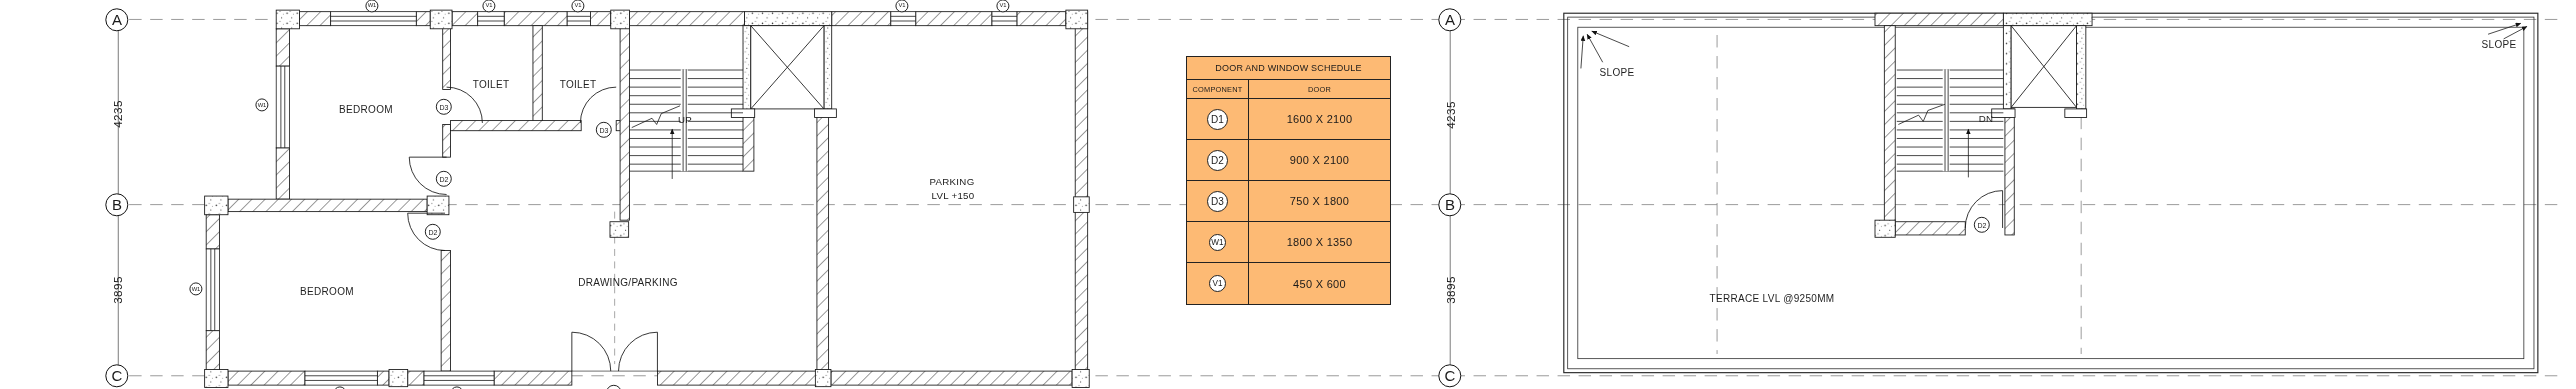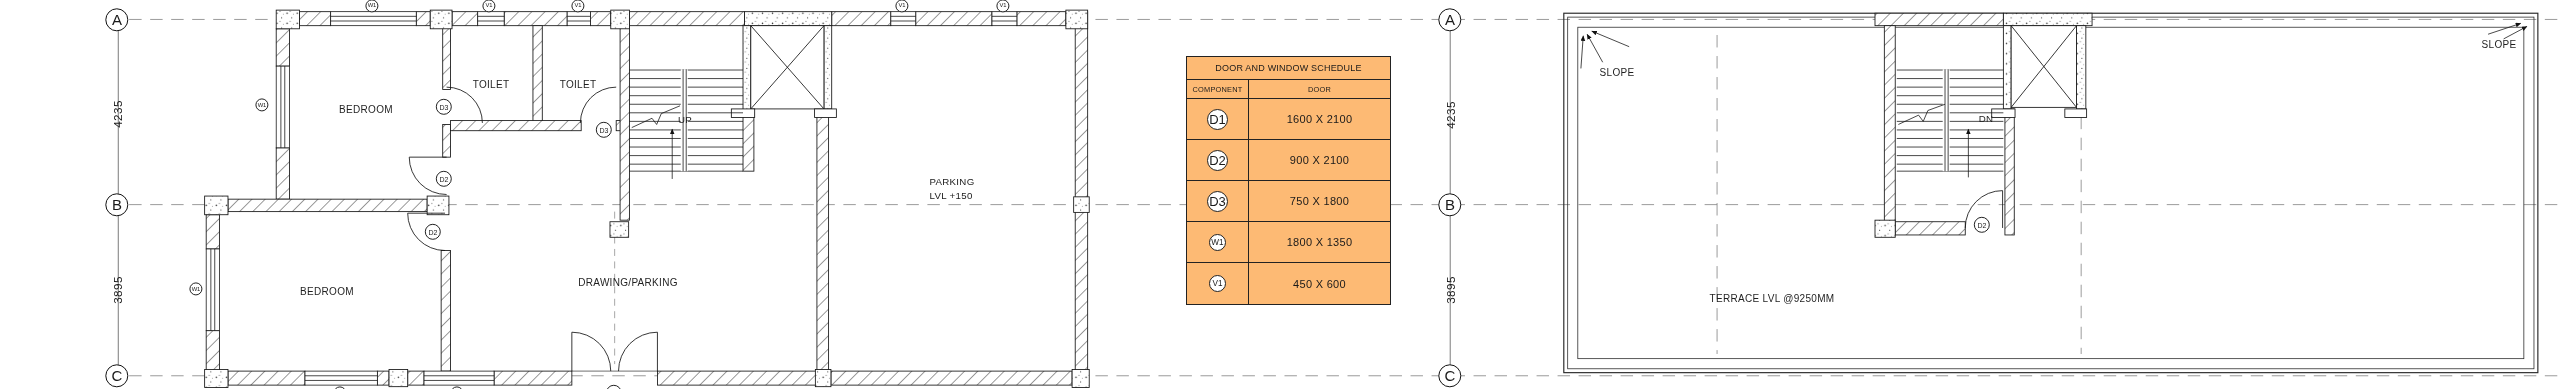--- a/index.html
+++ b/index.html
@@ -3,21 +3,21 @@
 <meta charset="utf-8">
 <style>
   *{box-sizing:border-box}
   html,body{margin:0;padding:0;background:#fff}
   #canvas{position:relative;width:2576px;height:389px;background:#fff;overflow:hidden;
           font-family:"Liberation Sans",sans-serif;color:#1a1a1a}
   #linework{position:absolute;left:0;top:0;z-index:1}
   .lbl{position:absolute;transform:translate(-50%,-50%);font-size:10px;letter-spacing:0.3px;
        white-space:nowrap;color:#1f1f1f;z-index:4}
   .lbl.sm{font-size:9.7px}
-  .stack{position:absolute;transform:translate(-50%,-50%);text-align:left;font-size:9.7px;
+  .stack{position:absolute;transform:translate(-50%,-50%);text-align:right;font-size:9.7px;
          line-height:1.4;letter-spacing:0.3px;z-index:4}
   .dim{position:absolute;transform:translate(-50%,-50%) rotate(-90deg);font-size:11.7px;
        letter-spacing:0.4px;z-index:4}
   .bubble{position:absolute;width:23.4px;height:23.4px;border:1.2px solid #111;border-radius:50%;
           background:#fff;display:flex;align-items:center;justify-content:center;font-size:15px;
           transform:translate(-50%,-50%);z-index:5}
   .tag{position:absolute;border:0.9px solid #222;border-radius:50%;background:#fff;
        display:flex;align-items:center;justify-content:center;
        transform:translate(-50%,-50%);z-index:5}
   .tag.d{width:16.4px;height:16.4px;font-size:7px}
@@ -27,21 +27,21 @@
   .sch-title{height:23.4px;border-bottom:0.9px solid #222;display:flex;align-items:center;
              justify-content:center;font-size:9px;letter-spacing:0.2px}
   .sch-head{display:flex;border-bottom:0.9px solid #222;height:18.7px}
   .sch-head .c1,.sch-head .c2{font-size:7.4px;letter-spacing:0.2px}
   .sch-row{display:flex;border-bottom:0.9px solid #222;height:41px}
   .sch-row:last-child{border-bottom:none}
   .c1{width:62px;border-right:0.9px solid #222;display:flex;align-items:center;justify-content:center}
   .c2{flex:1;display:flex;align-items:center;justify-content:center}
   .size{font-size:11px;letter-spacing:0.3px}
   .sch-tag{border:0.9px solid #222;border-radius:50%;display:flex;align-items:center;justify-content:center;background:#fff}
-  .sch-tag.big{width:21px;height:21px;font-size:13px}
+  .sch-tag.big{width:21px;height:21px;font-size:10px}
   .sch-tag.small{width:17px;height:17px;font-size:8.2px}
 </style>
 </head>
 <body>
 
 <div id="canvas">
 
 <svg id="linework" width="2576" height="389" viewBox="0 0 3307 500">
   <defs>
     <pattern id="hatch" width="12" height="12" patternUnits="userSpaceOnUse" patternTransform="rotate(45)">

